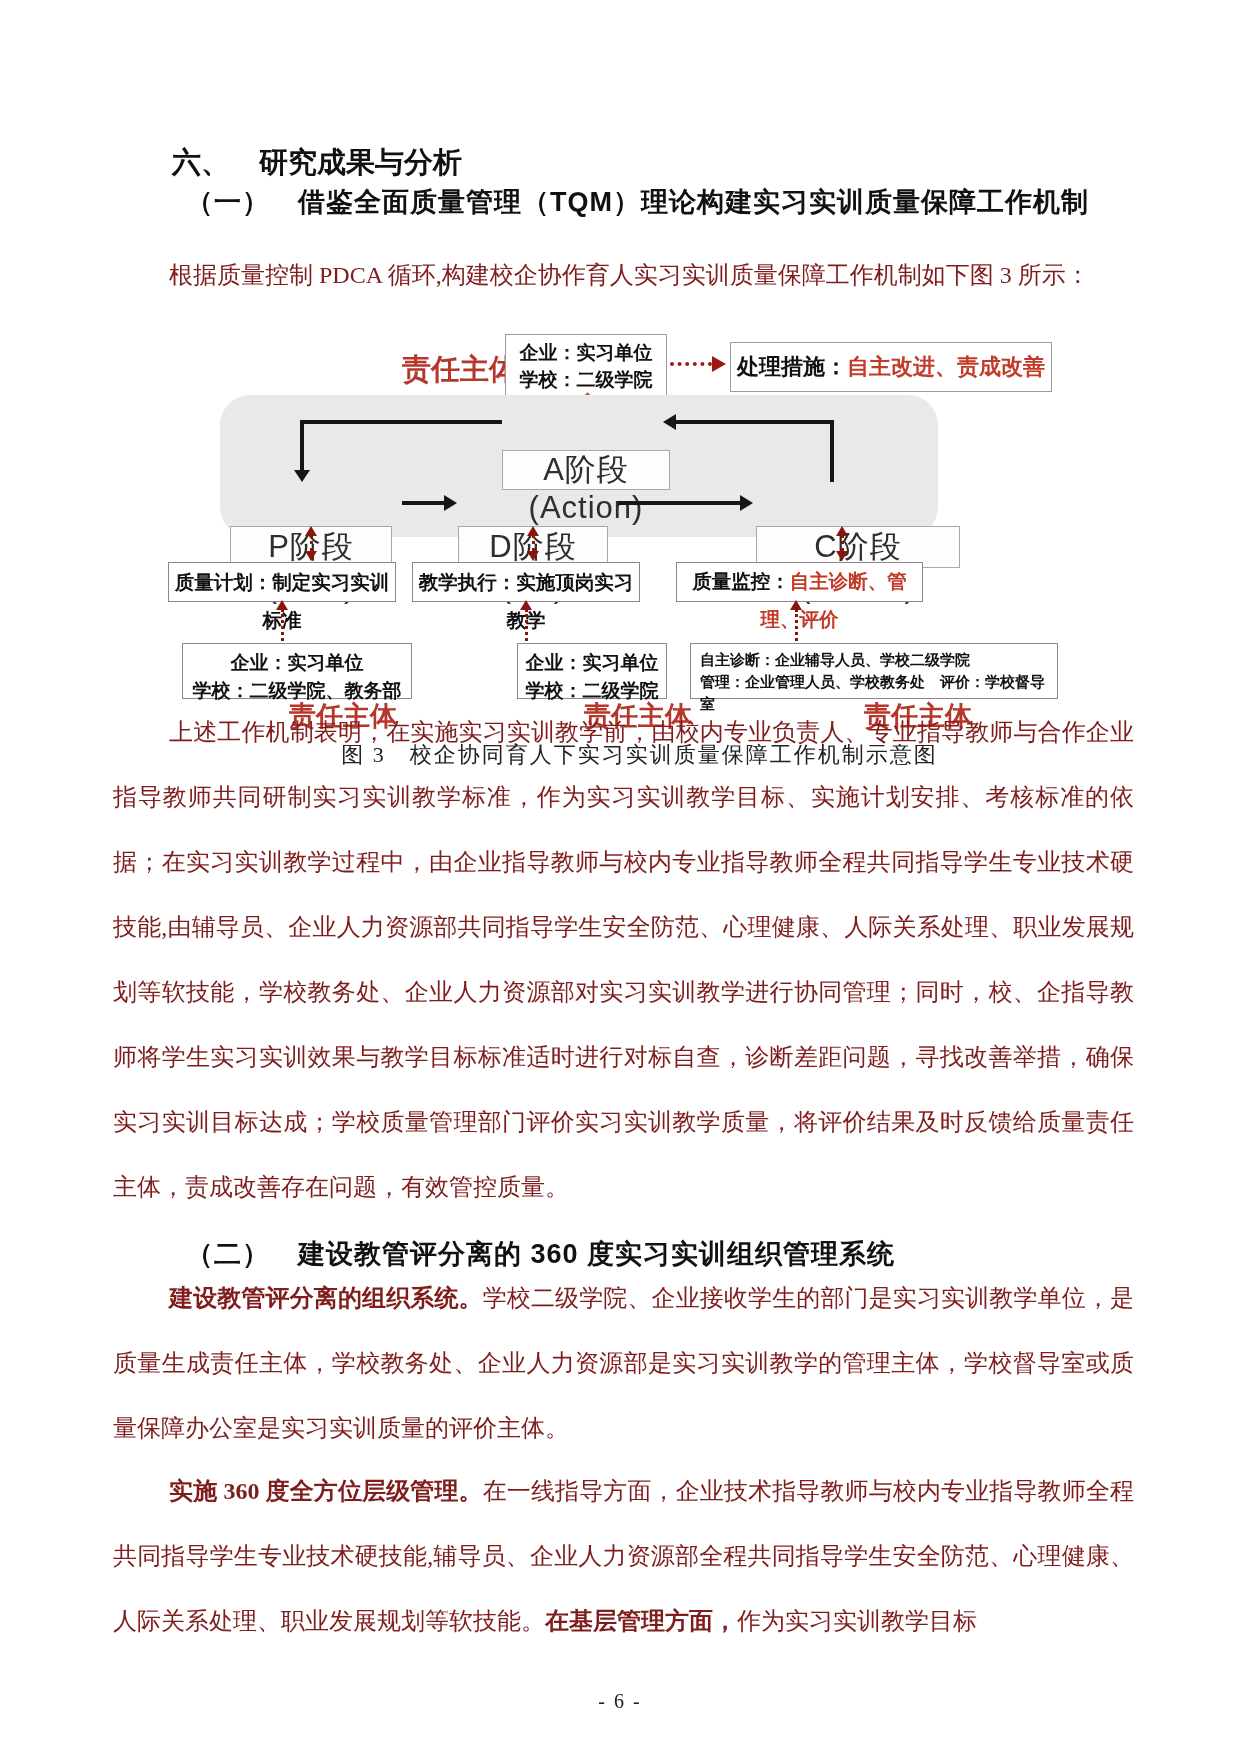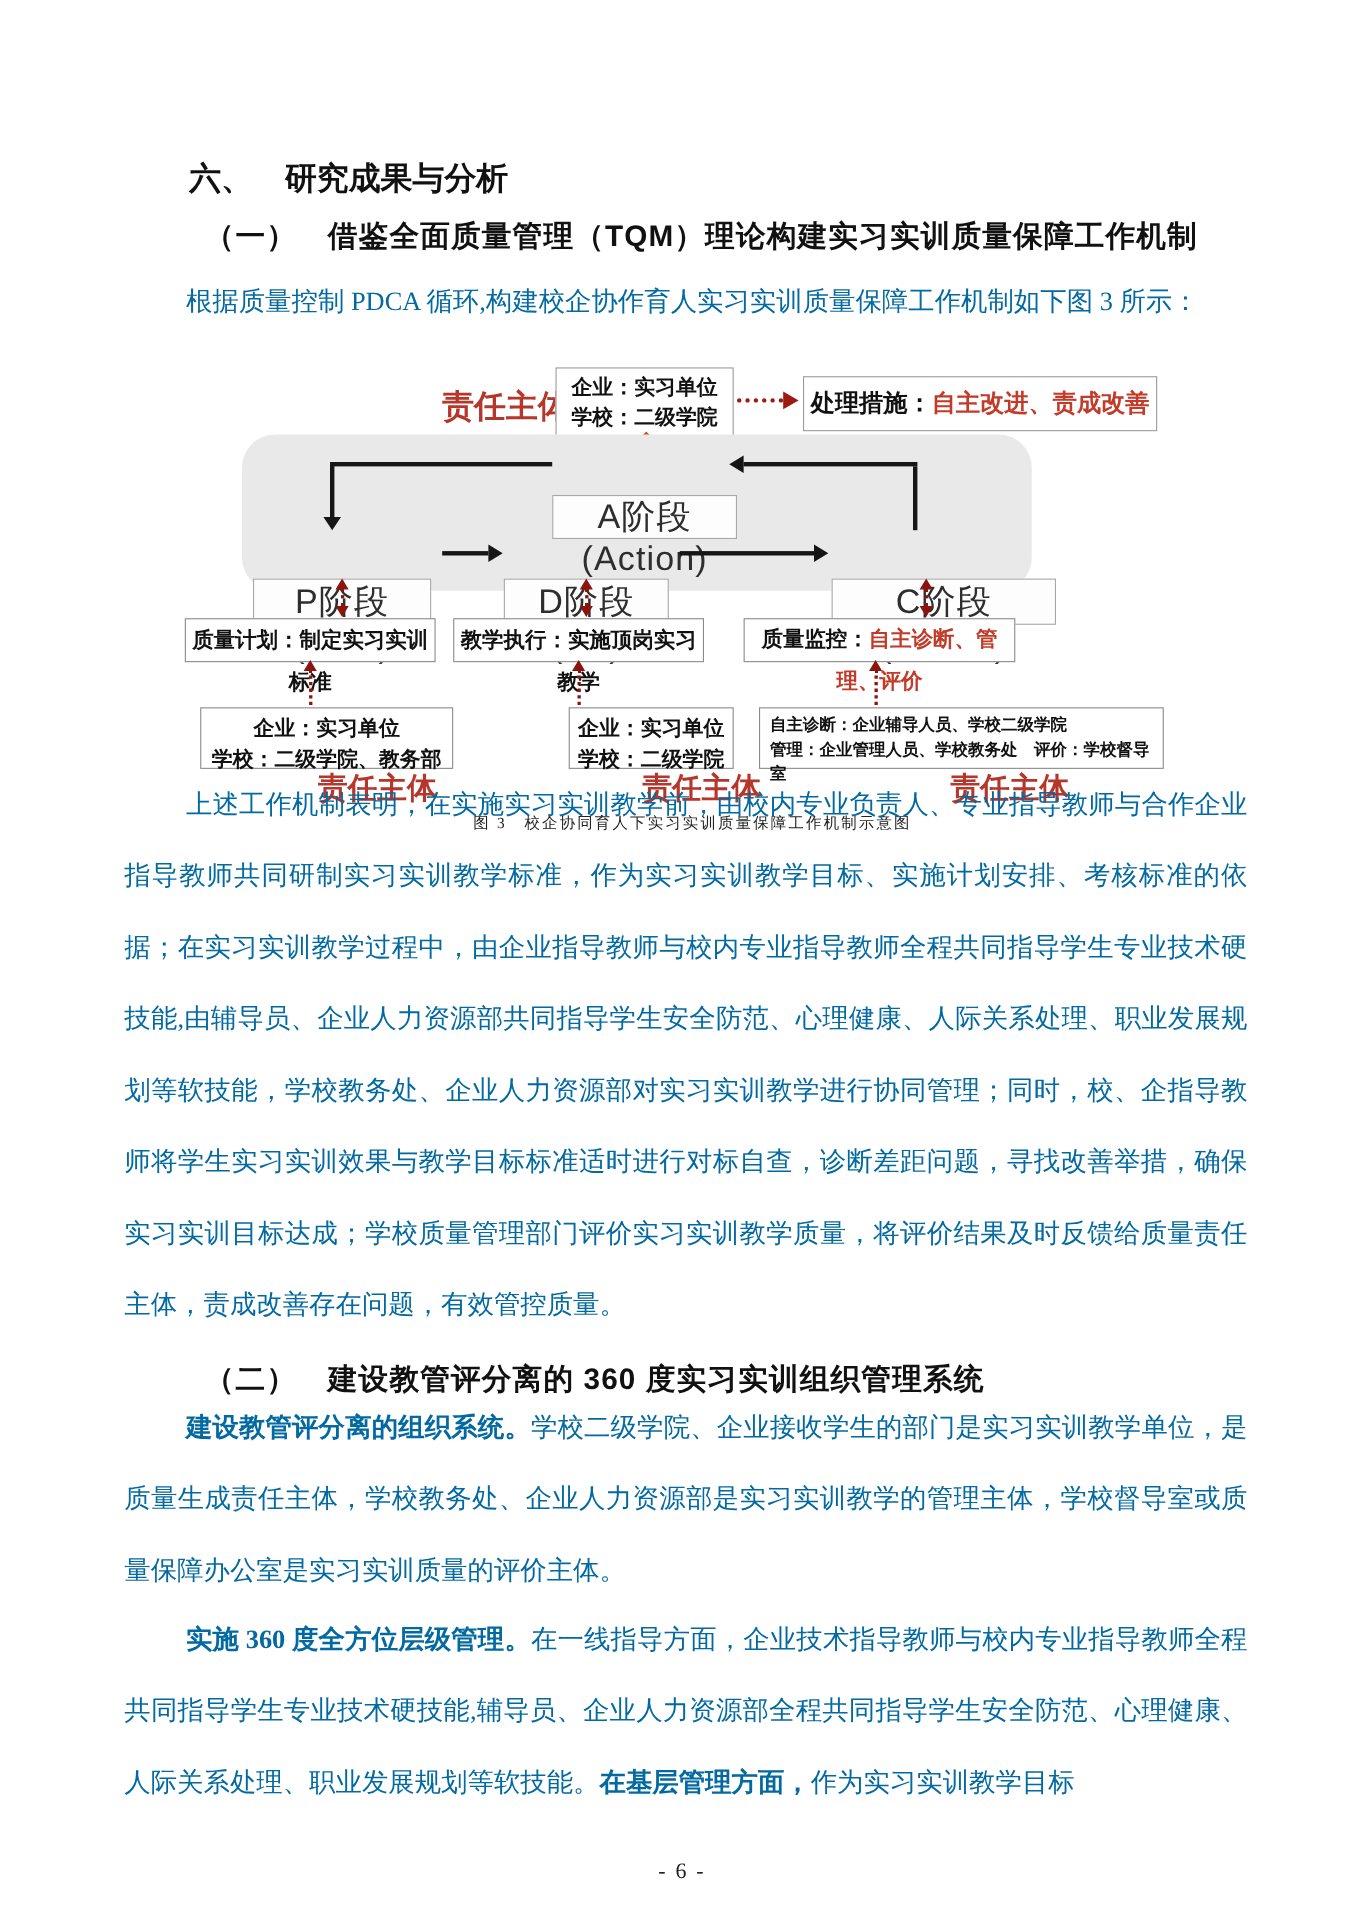--- a/index.html
+++ b/index.html
@@ -16,39 +16,39 @@
   .h1{
     position:absolute;left:172px;top:143px;
     font-family:"Liberation Sans","DejaVu Sans",sans-serif;
     font-weight:700;font-size:29px;color:#111;
   }
   .h2{
     position:absolute;left:186px;
     font-family:"Liberation Sans","DejaVu Sans",sans-serif;
     font-weight:700;font-size:27px;color:#111;letter-spacing:1px;
   }
-  .h2-1{top:197px;}
+  .h2-1{top:184px;}
   .h2-2{top:1236px;}
   
   .para{
     position:absolute;left:113px;width:1021px;
     font-size:24px;line-height:65px;text-align:justify;
-    color:#0369a1;
+    color:#7f1d1d;
   }
   .para.indent{text-indent:56px;}
   .seg-bold{font-weight:700;}
   .intro{top:243px;}
   .p2{top:700px;}
   .p3{top:1266px;}
   .p4{top:1459px;}
   
   .figure{position:absolute;left:160px;top:300px;width:900px;height:432px;}
   .fig-caption{
-    position:absolute;left:119px;top:740px;width:1021px;
-    text-align:center;font-size:14px;color:#222;letter-spacing:2px;
+    position:absolute;left:129px;top:740px;width:1021px;
+    text-align:center;font-size:22px;color:#222;letter-spacing:2px;
   }
   .dbox{
     position:absolute;background:#fff;border:1px solid #9c9c9c;
     font-family:"Liberation Sans","DejaVu Sans",sans-serif;
     text-align:center;box-sizing:border-box;
   }
   .red-label{
     position:absolute;
     font-family:"Liberation Sans","DejaVu Sans",sans-serif;
     font-weight:700;color:#b5372c;text-align:right;

